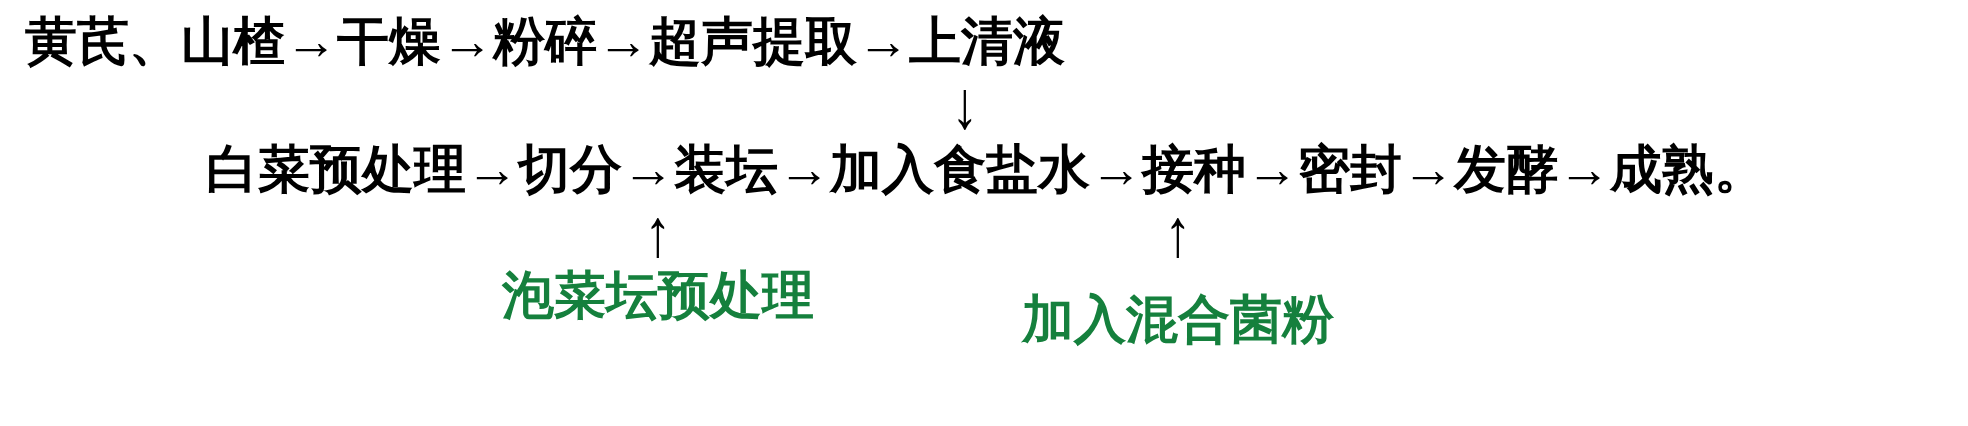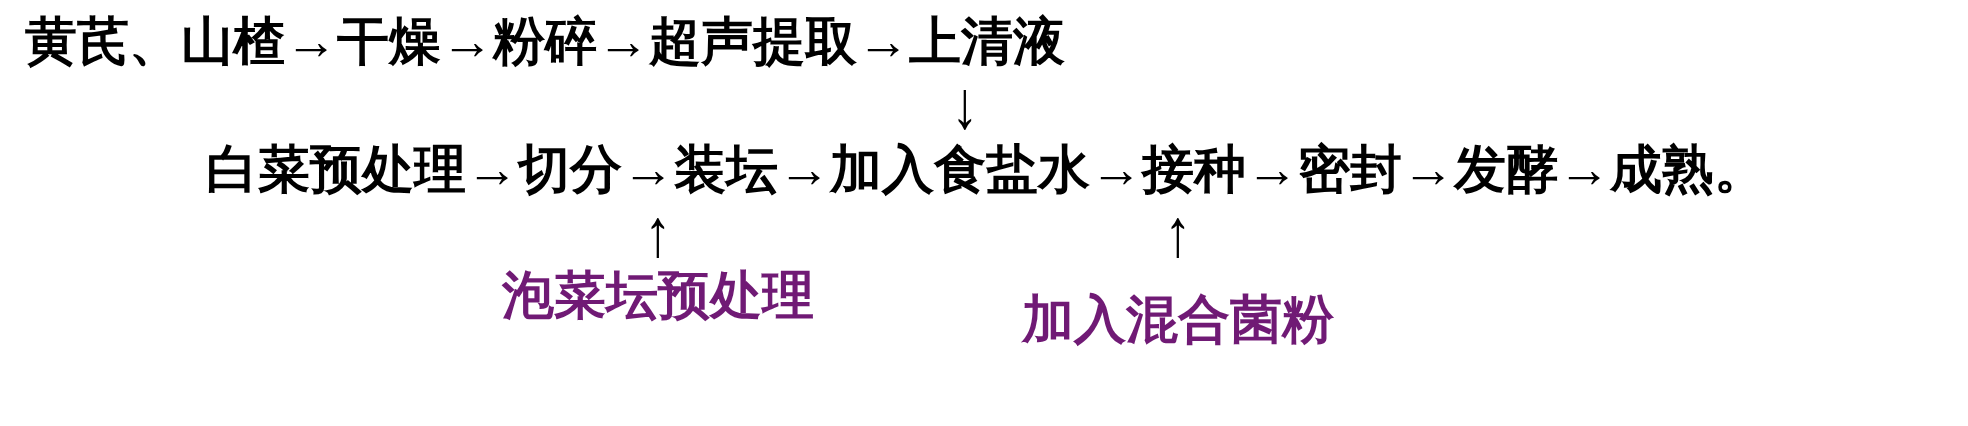--- a/index.html
+++ b/index.html
@@ -53,21 +53,21 @@
   }
   .arrow-up-2 {
     left: 1148px;
     top: 206px;
   }
   .annotation {
     position: absolute;
     font-size: 52px;
     line-height: 1.15;
     white-space: nowrap;
-    color: #701a75;
+    color: #15803d;
   }
   .annotation-jar {
     left: 502px;
     top: 266px;
   }
   .annotation-bacteria {
     left: 1022px;
     top: 266px;
     margin-top: 24px;
   }

